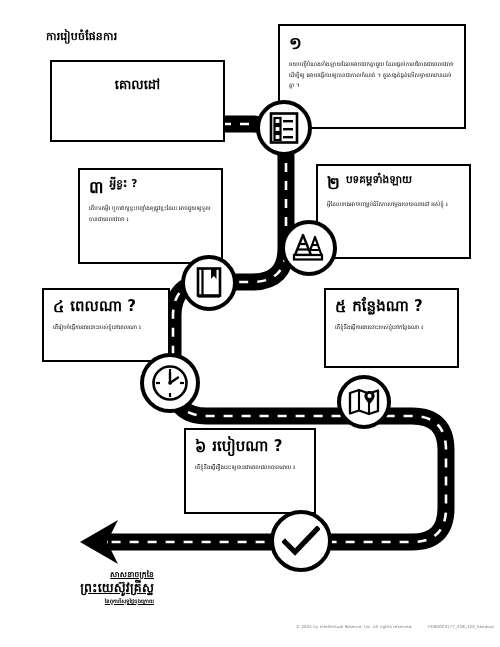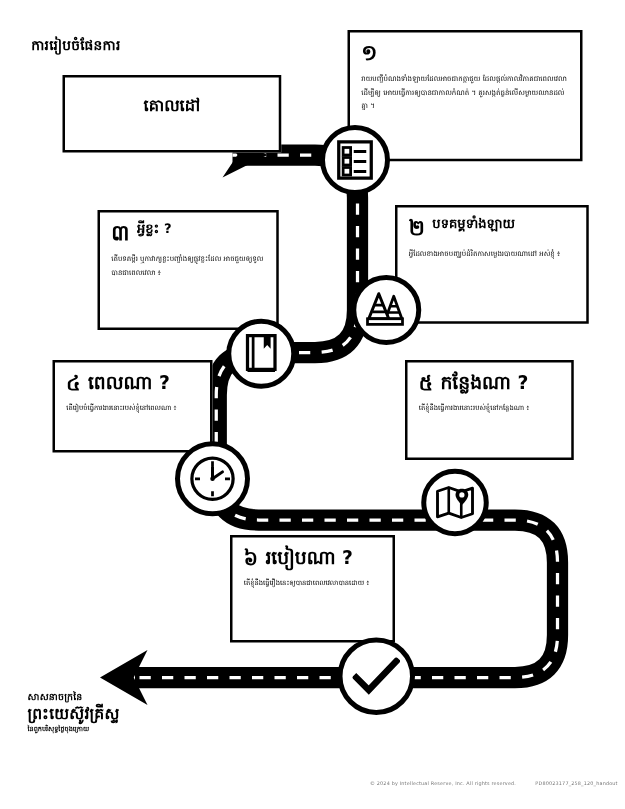--- a/index.html
+++ b/index.html
@@ -12,21 +12,21 @@
     overflow:hidden;
     color:#000;
   }
   #sheet { position:absolute; inset:0; }
 
   
   #road { position:absolute; left:0; top:0; width:500px; height:647px; z-index:1; }
 
   
   .title {
-    position:absolute; left:25px; top:30px;
+    position:absolute; left:46px; top:30px;
     font-size:11px; font-weight:bold; letter-spacing:.2px;
     z-index:5; line-height:1.3;
   }
 
   
   .box {
     position:absolute; z-index:4;
     background:#fff;
     border:2.5px solid #000;
     padding:7px 9px 7px 9px;
@@ -40,21 +40,21 @@
     font-size:10.5px; font-weight:bold; line-height:1.25;
     padding-top:0px;
   }
   .box .body {
     font-size:5.6px; line-height:1.9; margin-top:7px;
     word-break:break-word; font-weight:normal;
   }
 
   
   #goal-box {
-    left:50px; top:60px; width:175px; height:62px;
+    left:50px; top:60px; width:175px; height:82px;
     display:flex; align-items:flex-start; justify-content:center;
     padding-top:14px;
   }
   #goal-box .goal-text { font-size:13px; font-weight:bold; }
 
   #box1 { left:278px; top:24px; width:188px; height:105px; }
   #box2 { left:316px; top:164px; width:155px; height:95px; }
   #box3 { left:78px; top:168px; width:145px; height:96px; }
   #box4 { left:42px; top:288px; width:128px; height:74px; }
   #box5 { left:324px; top:288px; width:135px; height:80px; }
@@ -76,22 +76,22 @@
 
   #ic-checklist { left:256px; top:100px; width:56px; height:56px; }
   #ic-cones     { left:281px; top:220px; width:56px; height:56px; }
   #ic-book      { left:181px; top:255px; width:56px; height:56px; }
   #ic-clock     { left:140px; top:353px; width:60px; height:60px; }
   #ic-map       { left:337px; top:375px; width:54px; height:54px; }
   #ic-check     { left:270px; top:510px; width:62px; height:62px; }
 
   
   .footer-logo {
-    position:absolute; left:22px; top:553px; width:132px;
-    text-align:left; z-index:5; line-height:1.25;
+    position:absolute; left:22px; top:570px; width:132px;
+    text-align:right; z-index:5; line-height:1.25;text-decoration:underline;
   }
   .footer-logo .l1 { font-size:7.5px; font-weight:bold; letter-spacing:.2px; }
   .footer-logo .l2 { font-size:12.5px; font-weight:bold; letter-spacing:.2px; margin-top:1px; }
   .footer-logo .l3 { font-size:5.2px; font-weight:bold; margin-top:2px; }
 
   .copyright {
     position:absolute; left:296px; top:624px;
     font-size:3.9px; color:#777; letter-spacing:.15px; z-index:5;
     white-space:nowrap;
   }

